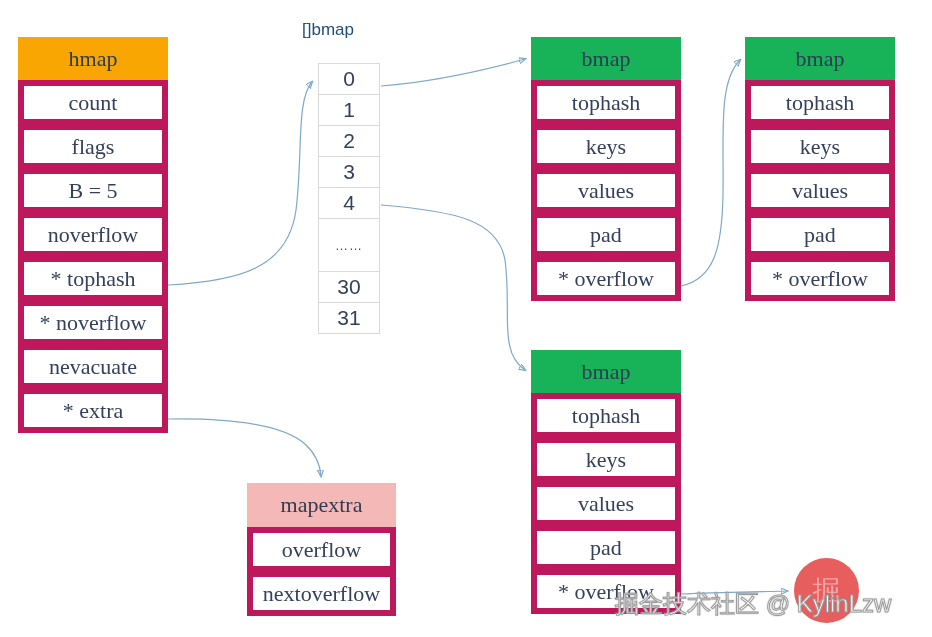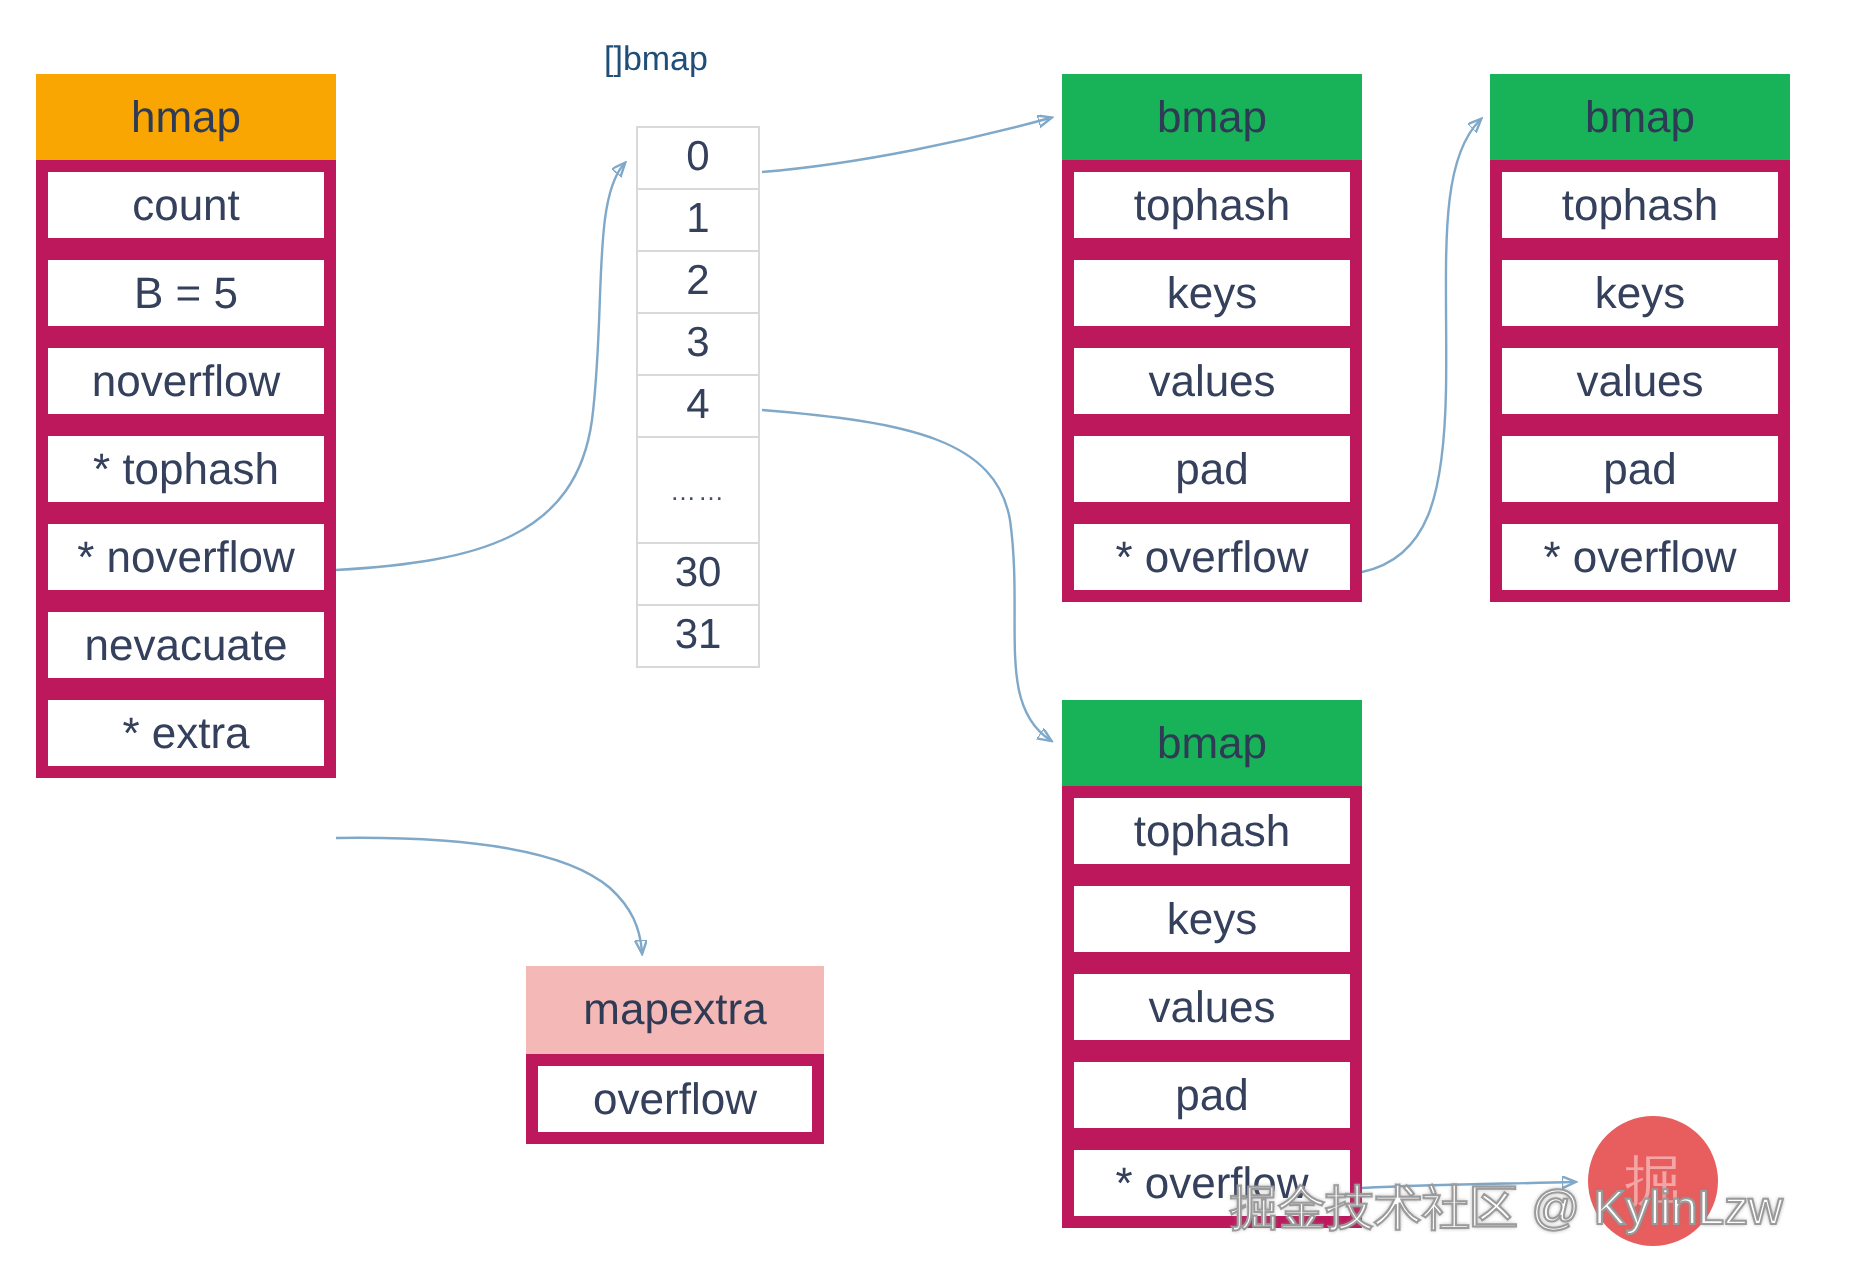--- a/index.html
+++ b/index.html
@@ -2,21 +2,21 @@
 <html><head>
 <meta charset="utf-8">
 <style>
   html,body { margin:0; padding:0; background:#ffffff; }
   #canvas {
     position:relative; width:932px; height:637px; overflow:hidden;
     background:#ffffff;
     font-family:"Liberation Sans","DejaVu Sans",sans-serif;
     color:#34405C;
   }
-  .tbl { position:absolute; text-align:center; font-size:22px; }
+  .tbl { position:absolute; text-align:center; font-size:22px;font-family:Liberation Serif, serif; }
   .tbl .hdr {
     height:43px; display:flex; align-items:center; justify-content:center;
     color:#2F3B55;
   }
   .tbl .row {
     height:45px; box-sizing:border-box; background:#ffffff;
     border:6px solid #be185d; margin-top:-1px;
     display:flex; align-items:center; justify-content:center;
     white-space:nowrap;
   }
@@ -57,20 +57,21 @@
   }
 </style>
 </head>
 <body>
 
 <div id="canvas">
 
   <div class="tbl" style="left:18px; top:37px; width:150px;">
     <div class="hdr hdr-orange">hmap</div>
     <div class="row">count</div>
+    <div class="row">flags</div>
     <div class="row">B = 5</div>
     <div class="row">noverflow</div>
     <div class="row">* tophash</div>
     <div class="row">* noverflow</div>
     <div class="row">nevacuate</div>
     <div class="row">* extra</div>
   </div>
 
   <div class="arr-title">[]bmap</div>
   <div class="arr">
@@ -104,23 +105,24 @@
 
   <div class="tbl" style="left:531px; top:350px; width:150px;">
     <div class="hdr hdr-green">bmap</div>
     <div class="row">tophash</div>
     <div class="row">keys</div>
     <div class="row">values</div>
     <div class="row">pad</div>
     <div class="row">* overflow</div>
   </div>
 
-  <div class="tbl" style="left:247px; top:483px; width:149px;margin-left:16px;">
+  <div class="tbl" style="left:247px; top:483px; width:149px;">
     <div class="hdr hdr-pink" style="height:44px;">mapextra</div>
     <div class="row">overflow</div>
+    <div class="row">nextoverflow</div>
   </div>
 
   <svg id="arrows" width="932" height="637" viewBox="0 0 932 637">
     <defs>
       <marker id="ah" markerWidth="8" markerHeight="8" refX="6" refY="3" orient="auto" markerUnits="userSpaceOnUse">
         <path d="M0,0 L7,3 L0,6 Z" fill="#2E75B6" stroke="none"></path>
       </marker>
     </defs>
     <path d="M 168 285 C 240 281, 288 268, 296 210 C 303 155, 296 100, 312 82" marker-end="url(#ah)"></path>
     <path d="M 381 86 C 430 82, 485 70, 525 59" marker-end="url(#ah)"></path>

